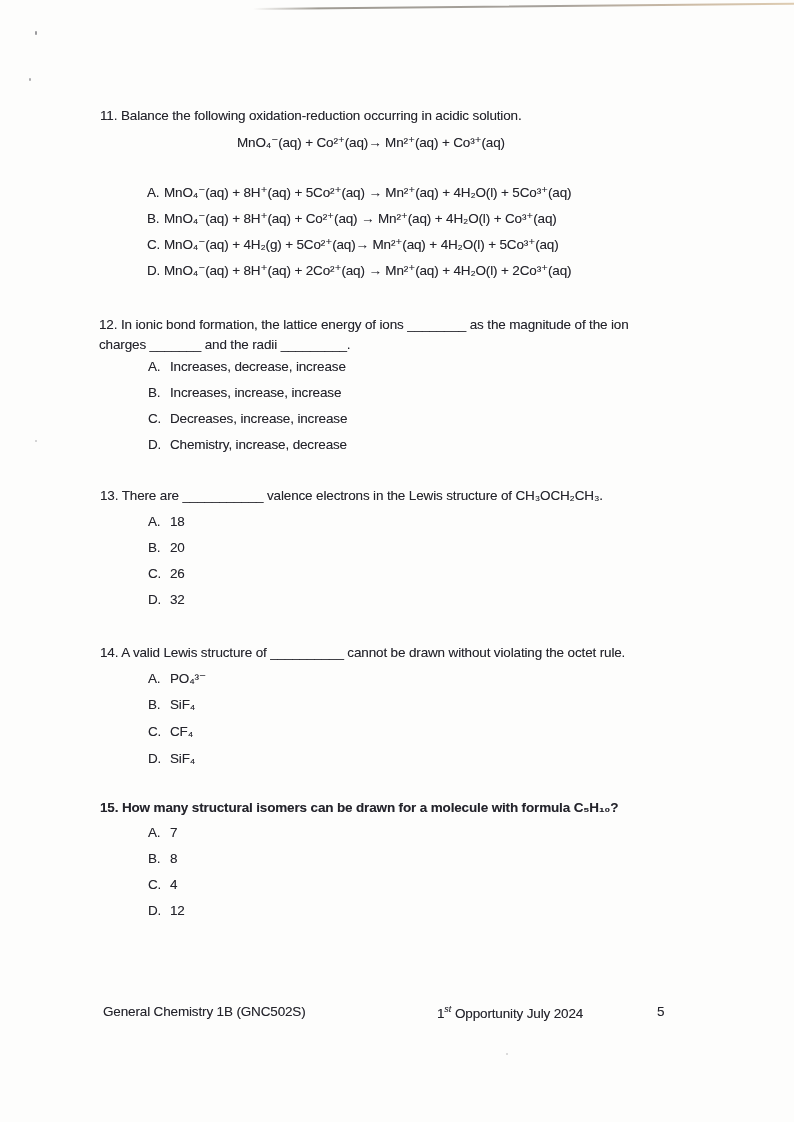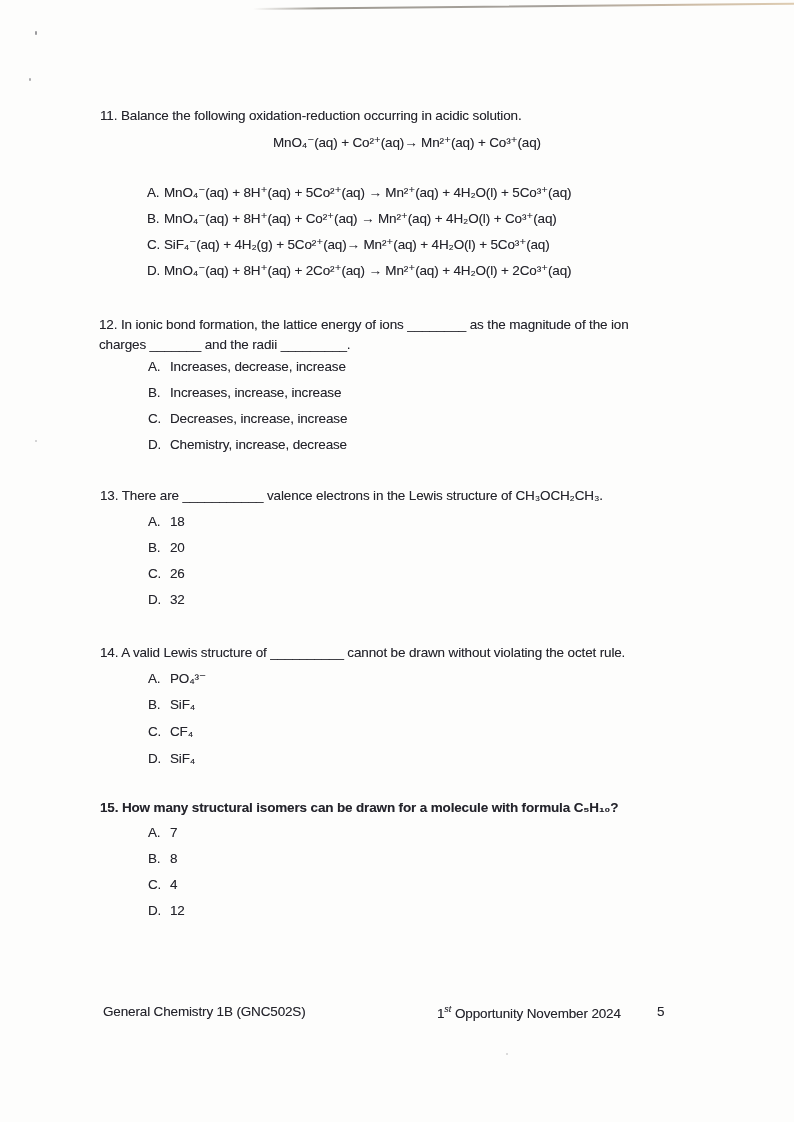--- a/index.html
+++ b/index.html
@@ -11,21 +11,21 @@
     overflow:hidden;
     font-family:"Liberation Sans","DejaVu Sans",sans-serif;
     font-size:13.5px;
     color:#24242b;
     letter-spacing:-0.15px;
     text-shadow:0 0 0.4px rgba(40,40,55,.35);
   }
   .abs { position:absolute; }
   .qtext { white-space:nowrap; line-height:17px; }
   .qtext2 { line-height:20px; white-space:nowrap; }
-  .equation { white-space:nowrap;margin-left:36px; }
+  .equation { white-space:nowrap; }
   .options { }
   .opt-row { display:flex; white-space:nowrap; height:16px; margin-bottom:10px; align-items:baseline; }
   .opt-row.p27 { margin-bottom:11px; }
   .opt-letter { width:22px; flex:0 0 22px; }
   .opt-letter.narrow { width:17px; flex:0 0 17px; }
   .opt-text { }
   .footer { white-space:nowrap; }
   .scan-line {
     position:absolute;
     left:253px; top:8px;
@@ -56,21 +56,21 @@
     <div class="opt-row">
       <span class="opt-letter narrow">A.</span>
       <span class="opt-text">MnO₄⁻(aq) + 8H⁺(aq) + 5Co²⁺(aq) → Mn²⁺(aq) + 4H₂O(l) + 5Co³⁺(aq)</span>
     </div>
     <div class="opt-row">
       <span class="opt-letter narrow">B.</span>
       <span class="opt-text">MnO₄⁻(aq) + 8H⁺(aq) + Co²⁺(aq) → Mn²⁺(aq) + 4H₂O(l) + Co³⁺(aq)</span>
     </div>
     <div class="opt-row">
       <span class="opt-letter narrow">C.</span>
-      <span class="opt-text">SiF₄⁻(aq) + 4H₂(g) + 5Co²⁺(aq)→ Mn²⁺(aq) + 4H₂O(l) + 5Co³⁺(aq)</span>
+      <span class="opt-text">MnO₄⁻(aq) + 4H₂(g) + 5Co²⁺(aq)→ Mn²⁺(aq) + 4H₂O(l) + 5Co³⁺(aq)</span>
     </div>
     <div class="opt-row">
       <span class="opt-letter narrow">D.</span>
       <span class="opt-text">MnO₄⁻(aq) + 8H⁺(aq) + 2Co²⁺(aq) → Mn²⁺(aq) + 4H₂O(l) + 2Co³⁺(aq)</span>
     </div>
   </div>
 
   <div class="abs qtext2" style="left:99px; top:315px;">
     <div>12. In ionic bond formation, the lattice energy of ions ________ as the magnitude of the ion</div>
     <div>charges _______ and the radii _________.</div>
@@ -149,17 +149,17 @@
       <span class="opt-text">4</span>
     </div>
     <div class="opt-row">
       <span class="opt-letter">D.</span>
       <span class="opt-text">12</span>
     </div>
   </div>
 
   <div class="abs footer" style="left:103px; top:1004px;">General Chemistry 1B (GNC502S)</div>
   <div class="abs footer" style="left:437px; top:1004px;">
-    <span>1</span><sup class="ord">st</sup><span> Opportunity November 2024</span>
+    <span>1</span><sup class="ord">st</sup><span> Opportunity July 2024</span>
   </div>
   <div class="abs footer" style="left:657px; top:1004px;">5</div>
 
 </div>
 
 </body></html>

